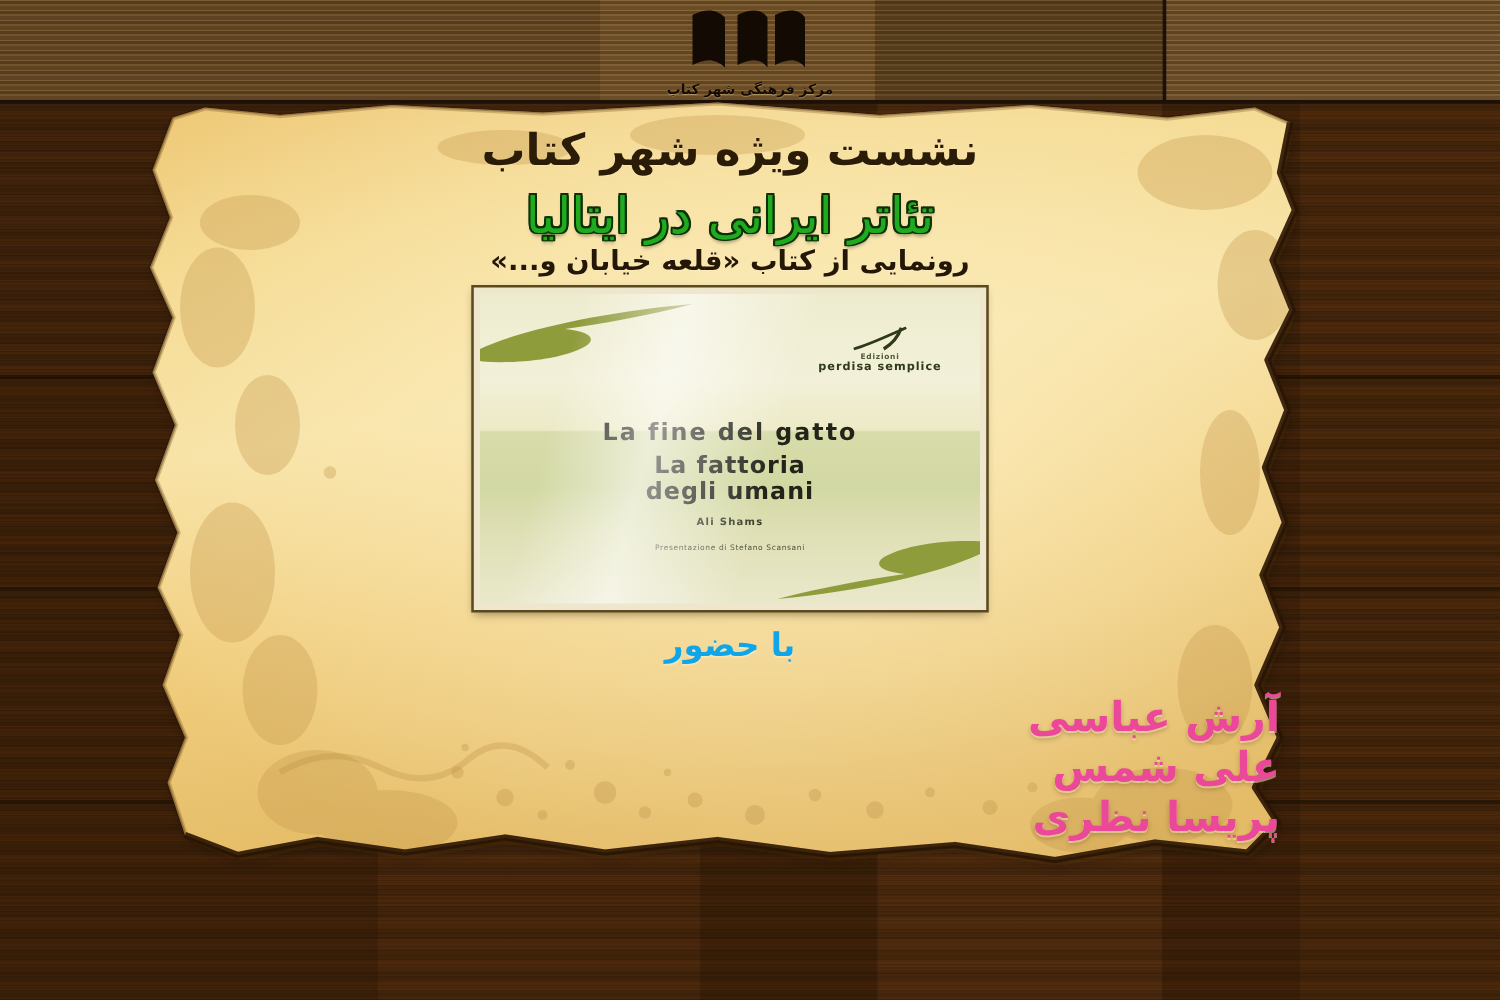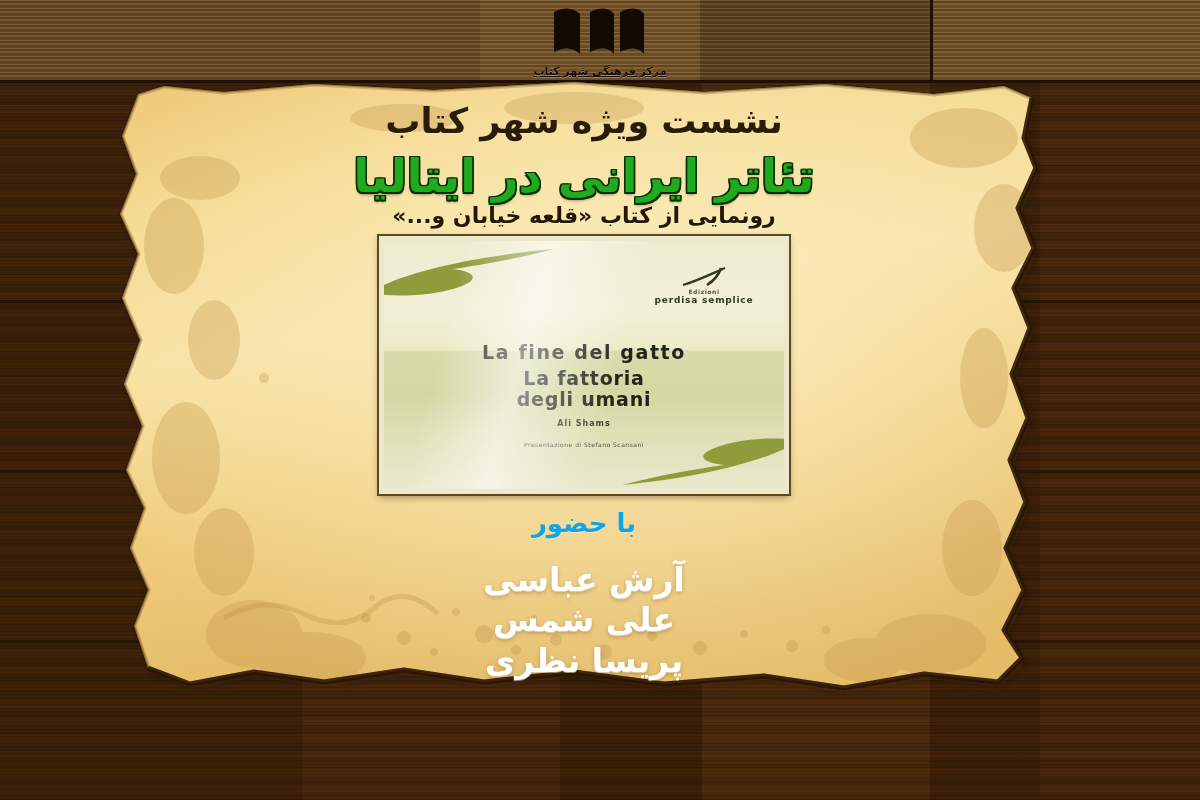--- a/index.html
+++ b/index.html
@@ -67,32 +67,31 @@
   
   .logo{
     position:absolute;left:50%;top:4px;transform:translateX(-50%);
     width:220px;text-align:center;z-index:6;
   }
   .logo-books{display:flex;justify-content:center;align-items:flex-end;gap:4px;height:60px;}
   .logo-caption{
     margin-top:1px;color:#120a03;font-size:11px;font-weight:bold;
     letter-spacing:.2px;text-shadow:0 1px 0 rgba(255,230,180,.35);
     white-space:nowrap;
-    text-decoration:underline;
   }
 
   
   .t-kicker{
     font-size:35px;font-weight:bold;color:#2b1c08;
     letter-spacing:1px;line-height:1.1;margin:0;padding-top:14px;
     text-shadow:0 1px 0 rgba(255,240,205,.45);
     direction:rtl;
   }
   .t-main{
-    font-size:46px;font-weight:bold;margin:10px 0 2px;line-height:1.1;
+    font-size:40px;font-weight:normal;margin:10px 0 2px;line-height:1.1;
     color:#1faa1f;direction:rtl;
     text-shadow:
       -1.5px 0 0 #0d2f05, 1.5px 0 0 #0d2f05, 0 -1.5px 0 #0d2f05, 0 1.5px 0 #0d2f05,
       -1.5px -1.5px 0 #0d2f05, 1.5px -1.5px 0 #0d2f05, -1.5px 1.5px 0 #0d2f05, 1.5px 1.5px 0 #0d2f05,
       0 3px 3px rgba(0,0,0,.35);
   }
   .t-sub{
     font-size:22px;font-weight:bold;color:#241706;letter-spacing:.3px;
     margin:2px 0 8px;direction:rtl;
     text-shadow:0 1px 0 rgba(255,240,205,.4);
@@ -133,23 +132,24 @@
   .bk-pres{position:absolute;left:0;right:0;top:200px;text-align:center;
     font-size:6px;color:#49503a;letter-spacing:.5px;direction:ltr;}
 
   
   .with-label{
     margin:14px 0 0;font-size:26px;font-weight:bold;color:#0ea5e9;direction:rtl;
     text-shadow:0 1px 0 rgba(255,240,205,.45);
   }
   .names{margin-top:22px;direction:rtl;}
   .name{
-    font-size:33px;font-weight:bold;color:#ffffff;line-height:1.22;
+    font-size:33px;font-weight:bold;color:#ec4899;line-height:1.22;
     letter-spacing:.5px;
     text-shadow:0 1px 0 rgba(255,238,200,.5), 0 2px 4px rgba(70,40,8,.30);
+    text-align:right;
   }
 
   
   .footer{
     position:absolute;left:0;right:0;bottom:6px;text-align:center;z-index:7;direction:rtl;
   }
   .f-line{
     font-size:19px;font-weight:bold;color:#1b0f03;line-height:1.5;
     text-shadow:0 1px 0 rgba(255,225,170,.30);
   }

